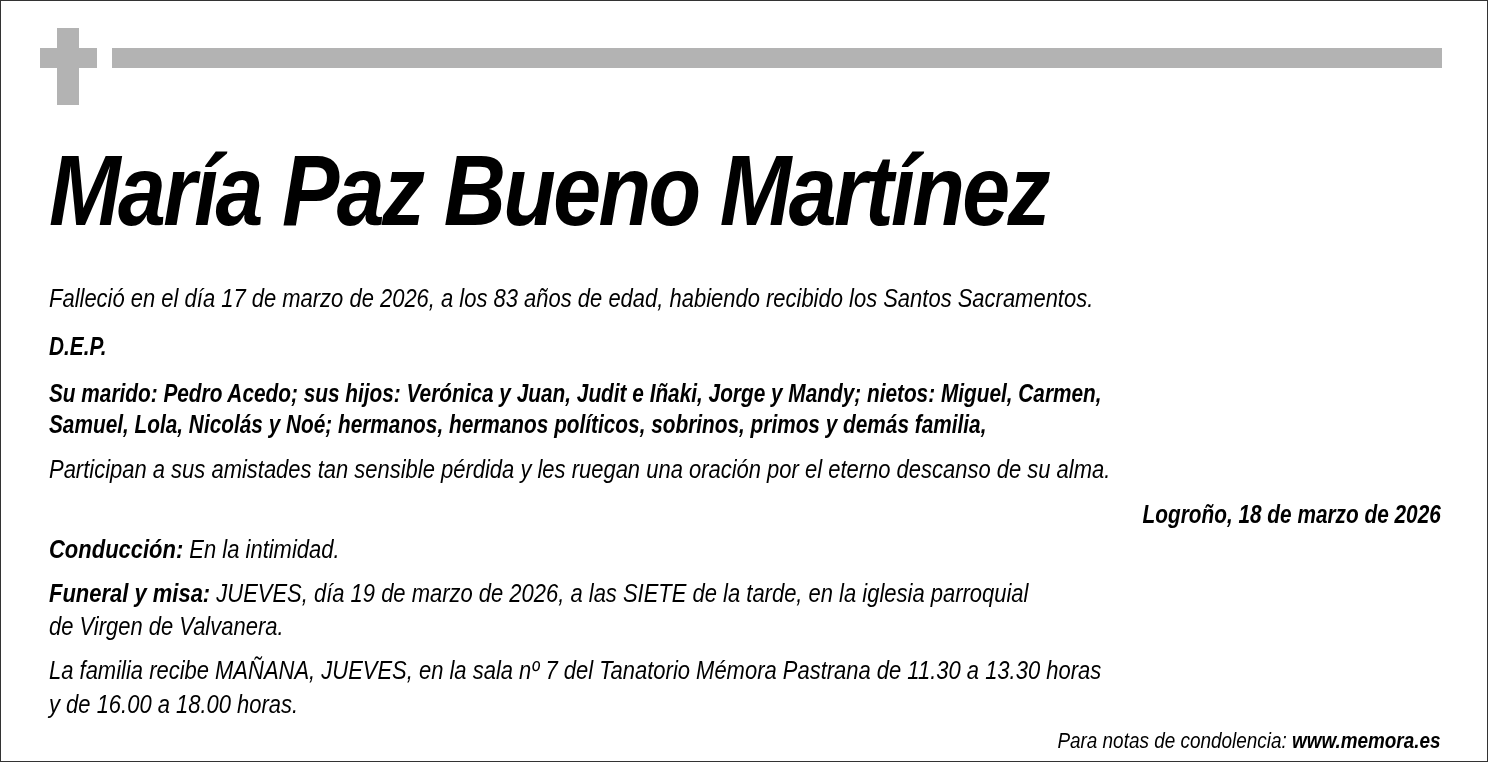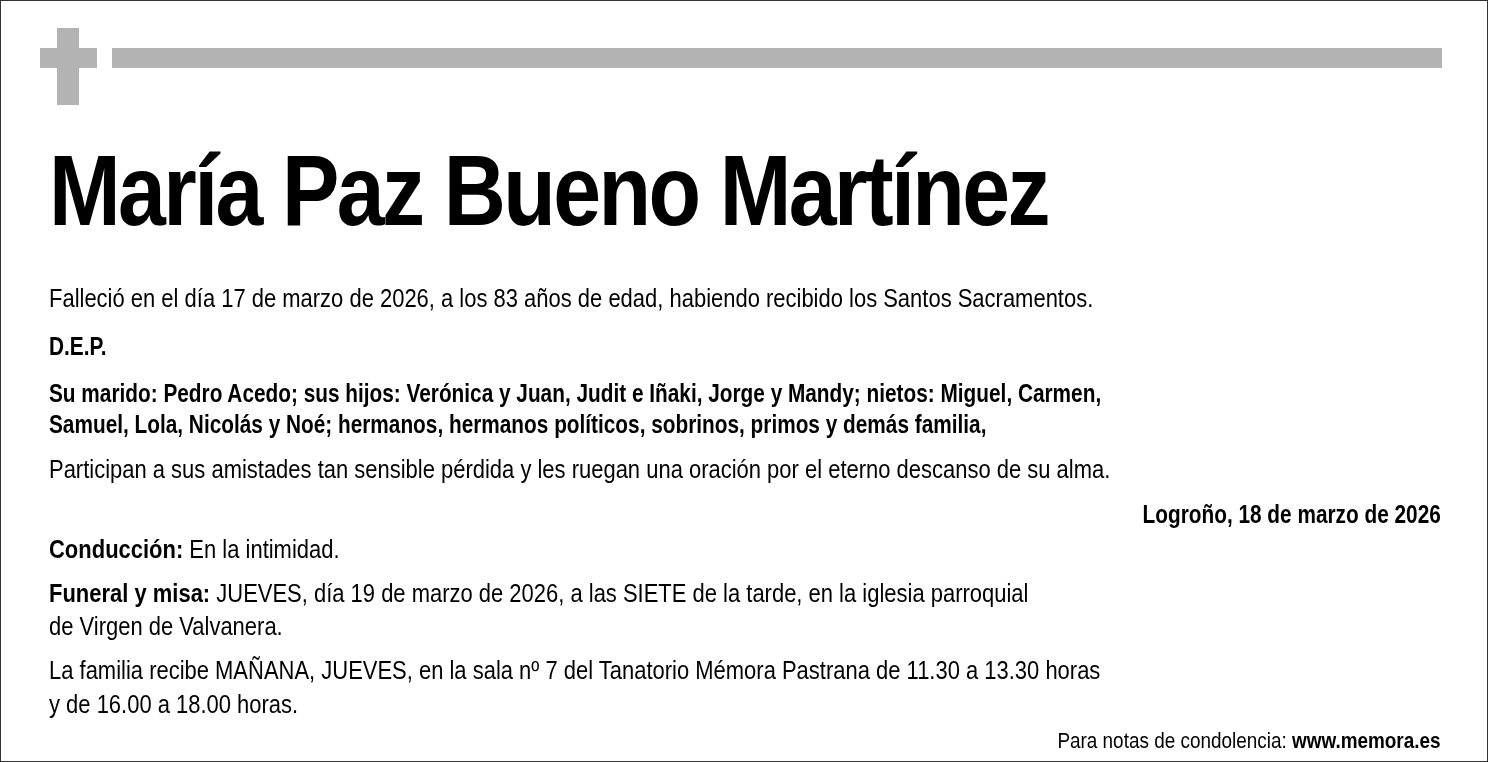--- a/index.html
+++ b/index.html
@@ -1,19 +1,19 @@
 <!DOCTYPE html>
 <html><head>
 <meta charset="utf-8">
 <style>
   html, body { margin: 0; padding: 0; background: #ffffff; }
   body { width: 1488px; height: 762px; position: relative; overflow: hidden; }
   .frame {
     position: absolute; left: 0; top: 0; width: 1486px; height: 760px;
-    border: 1px solid #333333; background: #ffffff;
+    border: 1px solid #333333; background: #ffffff; font-style: italic;
   }
   .cross-v { position: absolute; left: 56px; top: 27px; width: 22px; height: 77px; background: #b3b3b3; }
   .cross-h { position: absolute; left: 39px; top: 47px; width: 57px; height: 20px; background: #b3b3b3; }
   .rule { position: absolute; left: 111px; top: 47px; width: 1330px; height: 20px; background: #b3b3b3; }
 
   .line {
     position: absolute; left: 48px; white-space: nowrap;
     font-family: "Liberation Sans", sans-serif; color: #000000;
     transform-origin: left top;
   }

